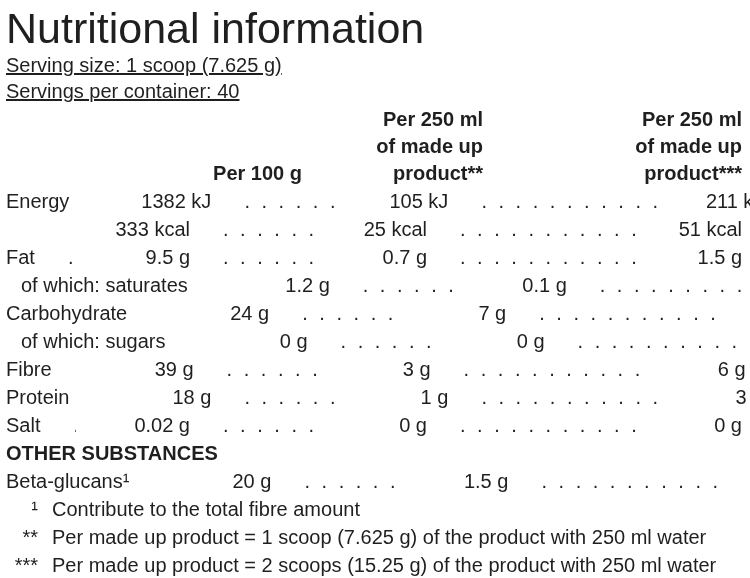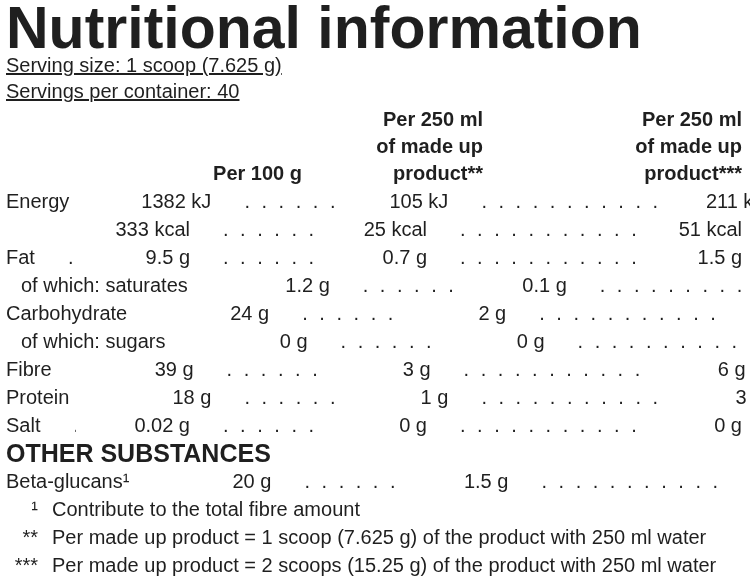--- a/index.html
+++ b/index.html
@@ -8,22 +8,22 @@
     position: relative;
     width: 750px;
     height: 578px;
     background: #ffffff;
     color: #1f1f1f;
     font-family: "Liberation Sans", "DejaVu Sans", sans-serif;
     padding: 4px 8px 0 6px;
     overflow: hidden;
   }
   .title {
-    font-size: 59px;
-    font-weight: 700;
+    font-size: 43px;
+    font-weight: 400;
     letter-spacing: 0px;
     line-height: 48px;
     white-space: nowrap;
   }
   .serving-line {
     font-size: 20px;
     line-height: 26px;
     white-space: nowrap;
     text-decoration: underline;
   }
@@ -62,21 +62,21 @@
   }
   .d1 { flex: 1 1 0; }
   .d2 { flex: 0 0 103px; }
   .d3 { flex: 0 0 181px; }
   .row.nodots .d1::before { content: ""; }
   .val { text-align: right; white-space: nowrap; }
   .v2 { flex: 0 0 86px; }
   .v3 { flex: 0 0 78px; }
   .v4 { flex: 0 0 78px; }
   .section-header {
-    font-size: 25px;
+    font-size: 20px;
     line-height: 28px;
     font-weight: bold;
   }
   
   .footnote {
     display: flex;
     align-items: baseline;
     font-size: 20px;
     line-height: 28px;
     white-space: nowrap;
@@ -148,21 +148,21 @@
     <span class="val v3">0.1 g</span>
     <span class="dots d3"></span>
     <span class="val v4">0.2 g</span>
   </div>
 
   <div class="row">
     <span class="label">Carbohydrate</span>
     <span class="dots d1"></span>
     <span class="val v2">24 g</span>
     <span class="dots d2"></span>
-    <span class="val v3">2 g</span>
+    <span class="val v3">7 g</span>
     <span class="dots d3"></span>
     <span class="val v4">4 g</span>
   </div>
 
   <div class="row indent">
     <span class="label">of which: sugars</span>
     <span class="dots d1"></span>
     <span class="val v2">0 g</span>
     <span class="dots d2"></span>
     <span class="val v3">0 g</span>

